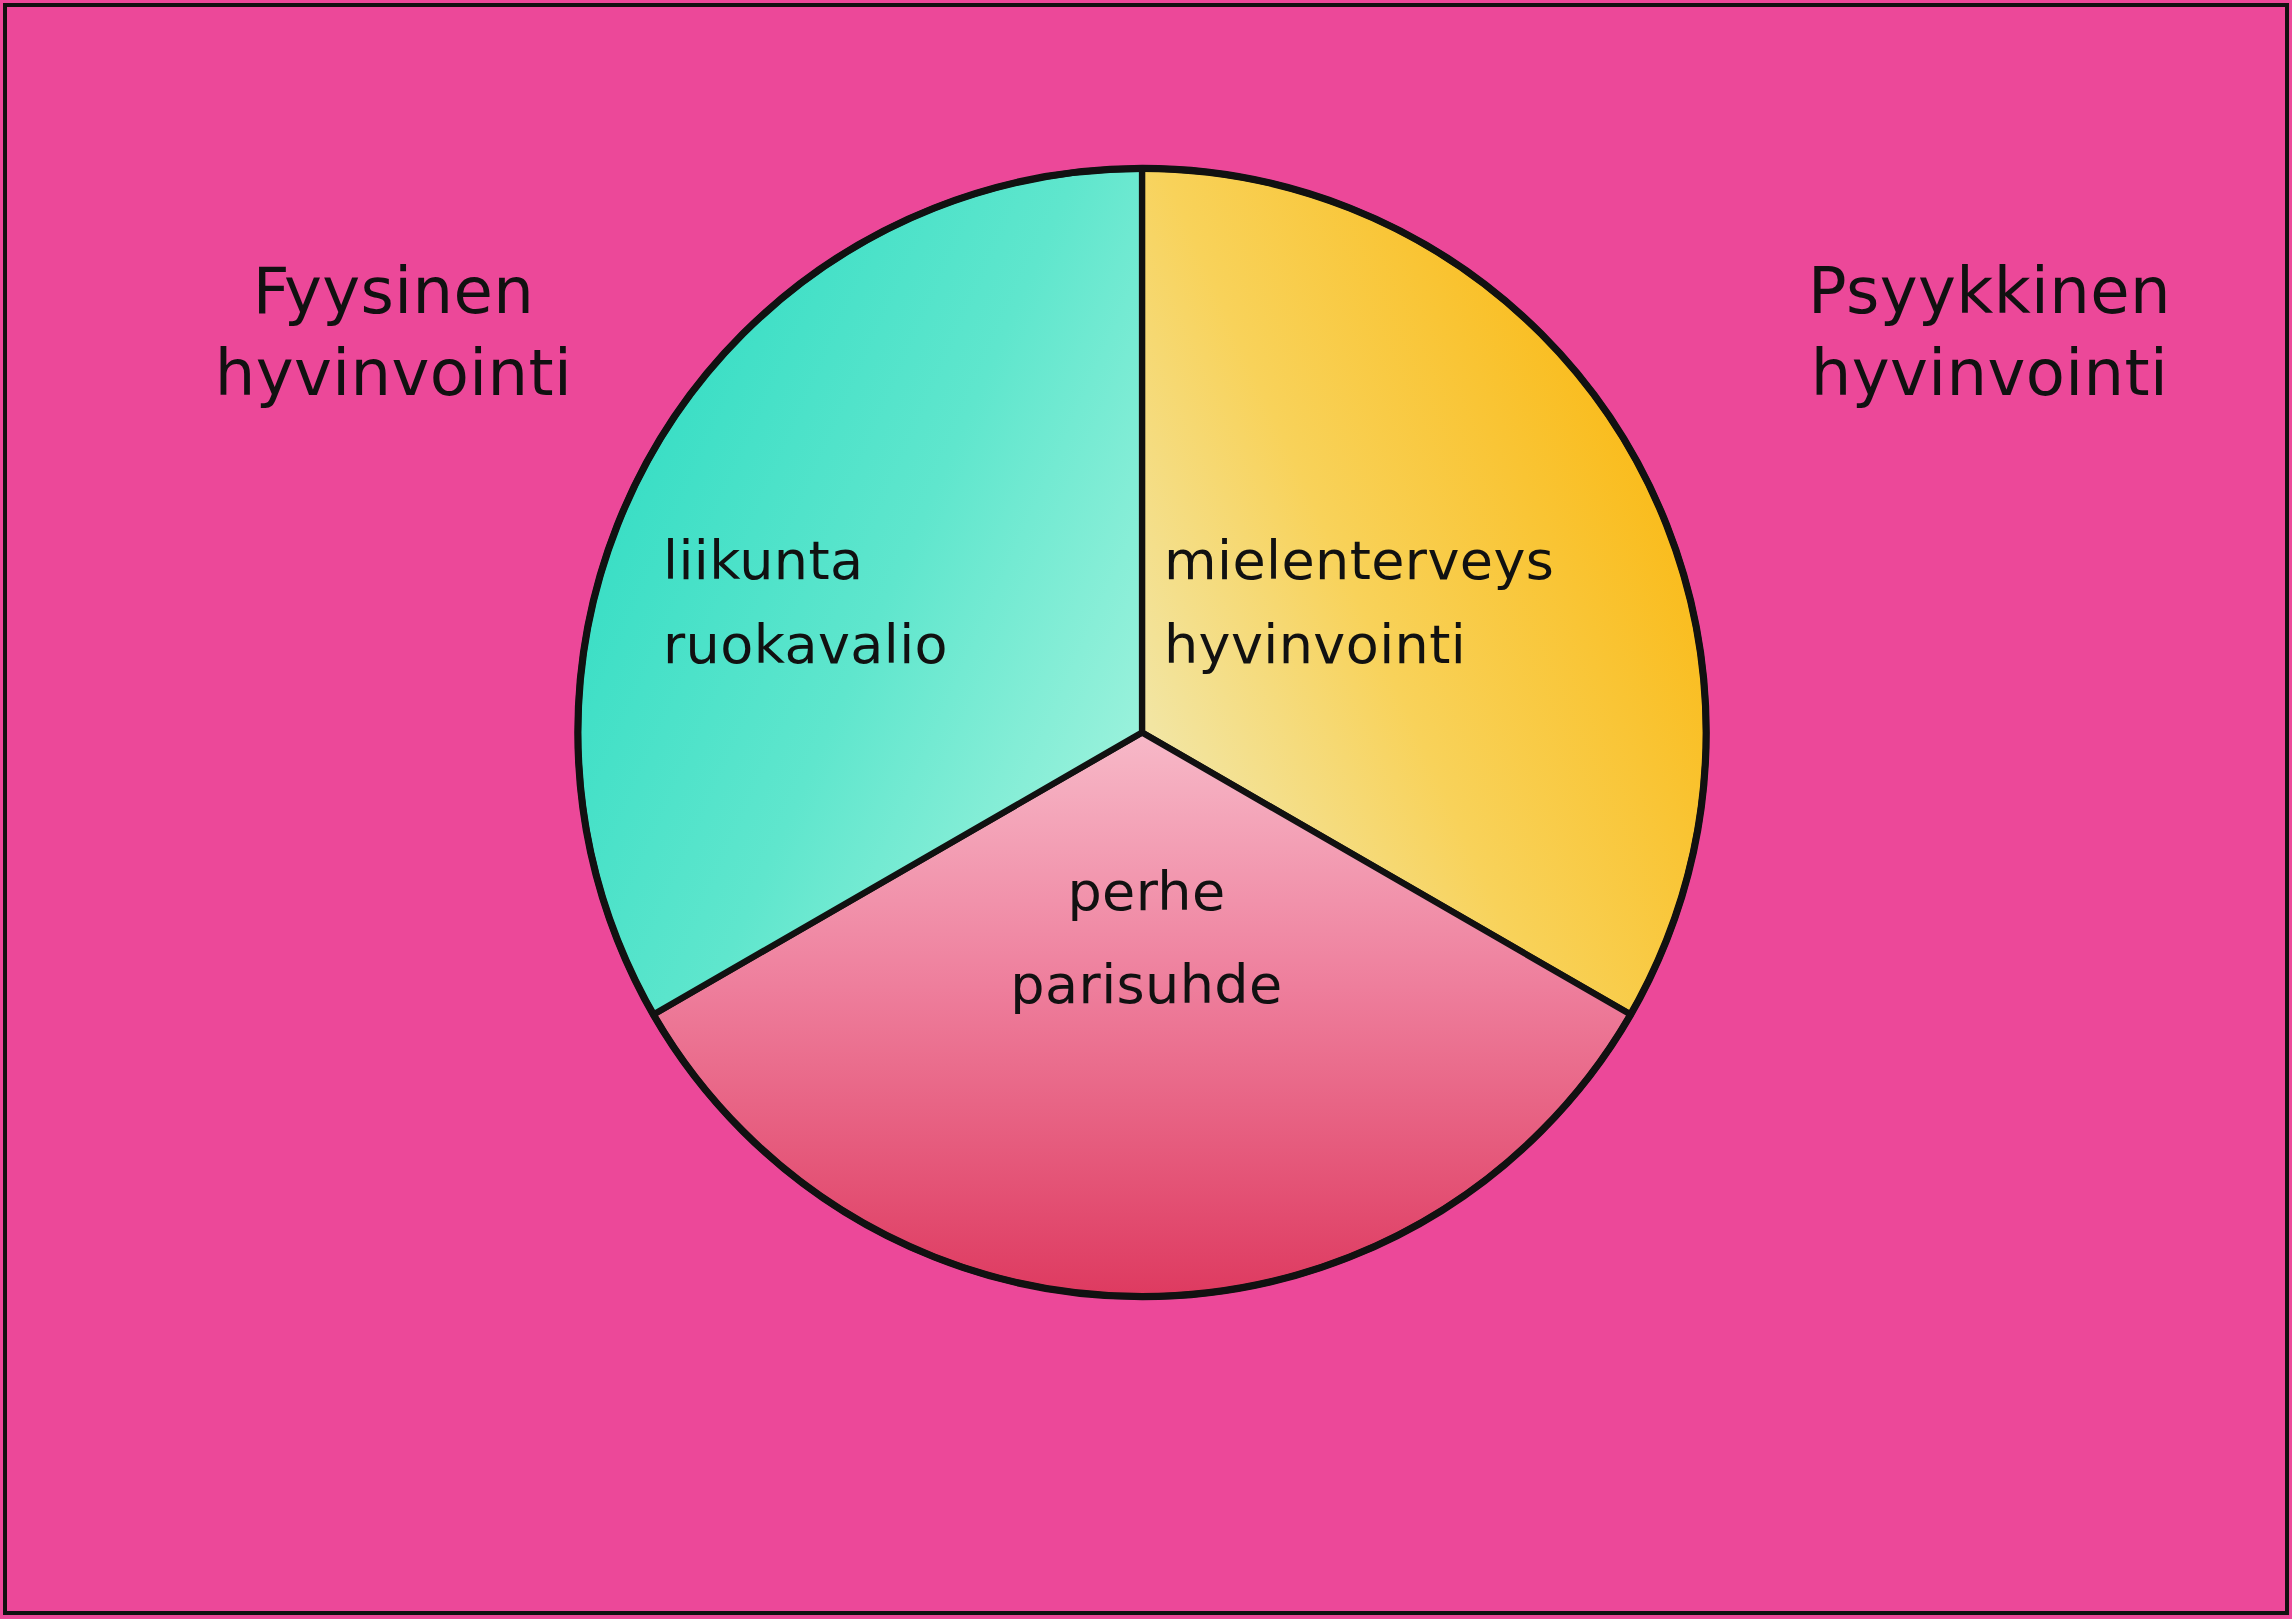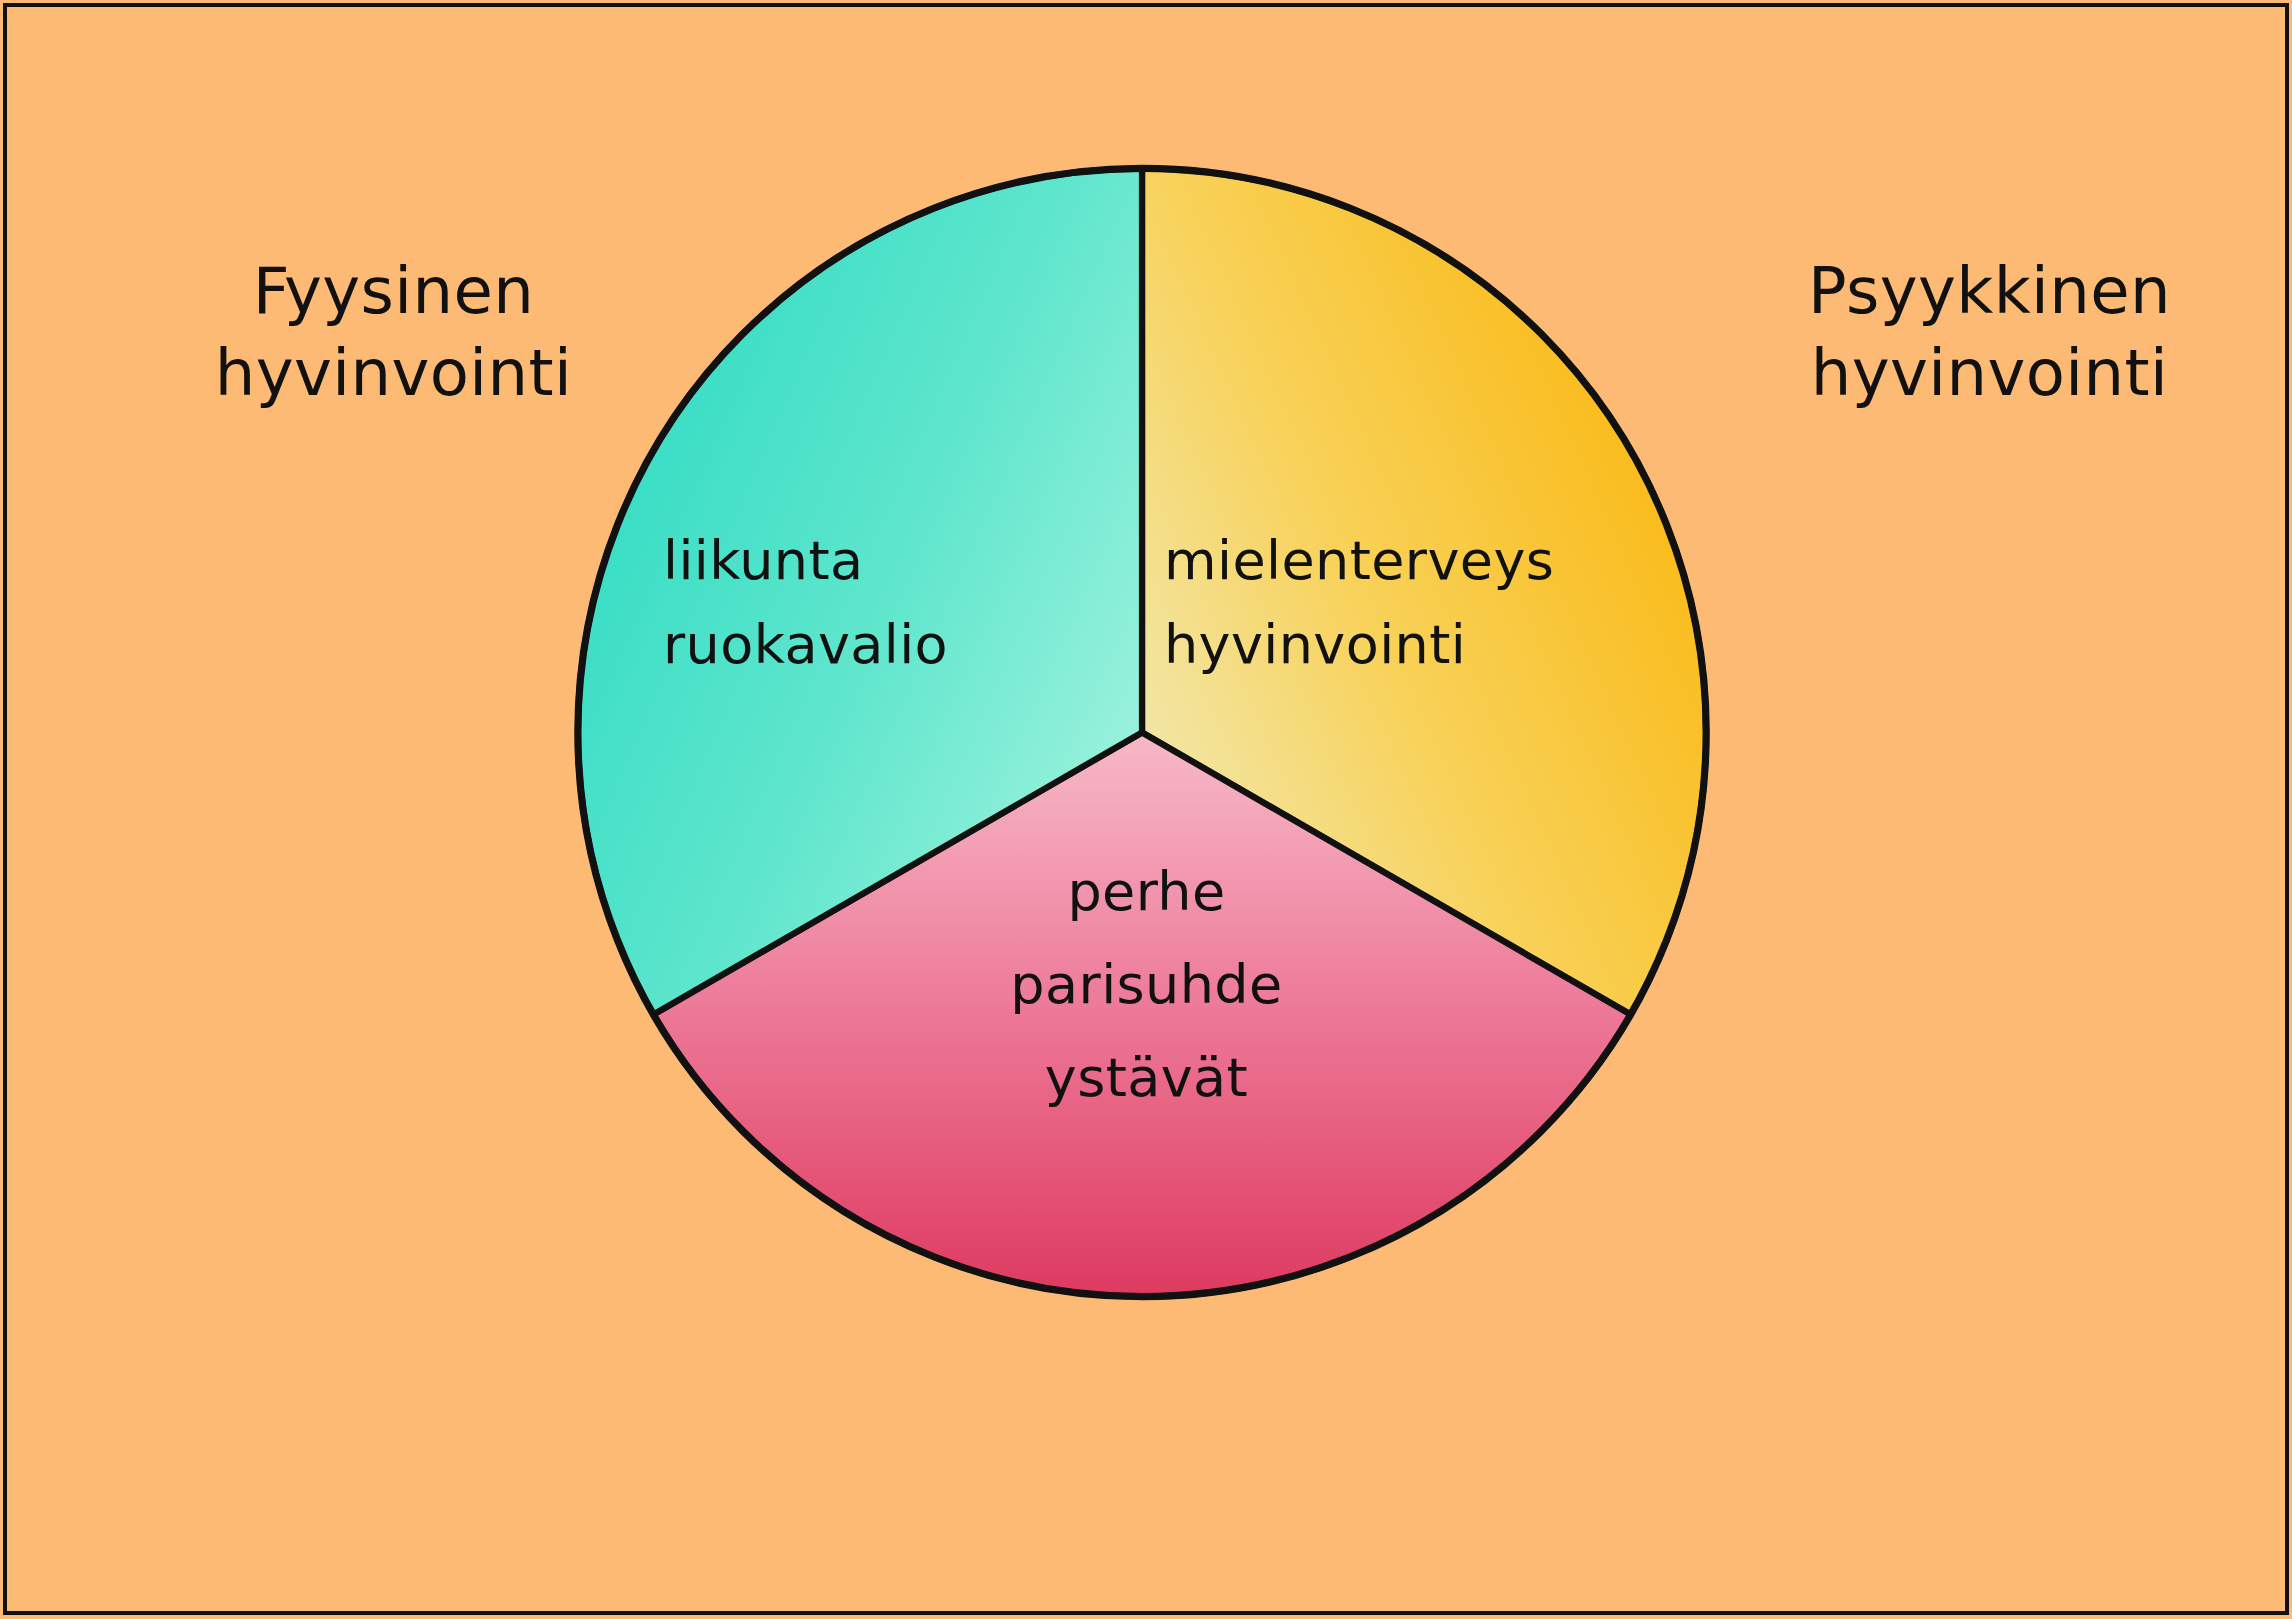--- a/index.html
+++ b/index.html
@@ -11,21 +11,21 @@
     width: 2293px;
     height: 1619px;
     overflow: hidden;
     font-family: "DejaVu Sans", sans-serif;
   }
 
   #canvas {
     position: relative;
     width: 2293px;
     height: 1619px;
-    background: #fdba74;
+    background: #ec4899;
     box-sizing: border-box;
   }
 
   
   #frame {
     position: absolute;
     left: 2.7px;
     top: 2.7px;
     width: 2286px;
     height: 1612px;
@@ -162,18 +162,17 @@
   </div>
 
   <div class="slice-text hand" id="text-mental">
     <span class="tline">mielenterveys</span>
     <span class="tline">hyvinvointi</span>
   </div>
 
   <div class="slice-text hand" id="text-social">
     <span class="tline">perhe</span>
     <span class="tline">parisuhde</span>
-    <span class="tline">ystävät</span>
   </div>
 
   <div id="frame"></div>
 </div>
 
 
 </body></html>

